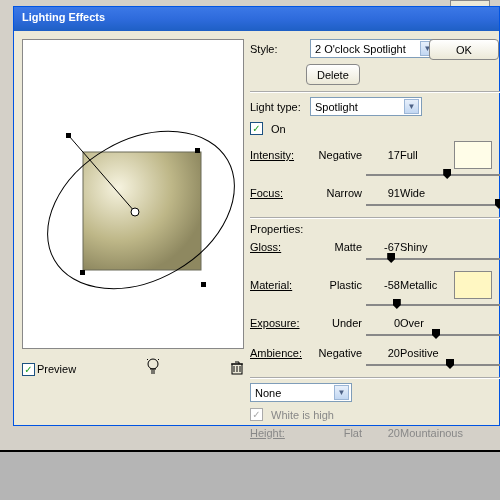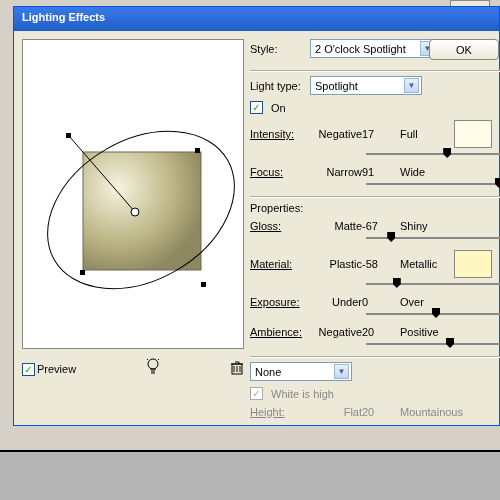--- a/index.html
+++ b/index.html
@@ -19,21 +19,21 @@
 .lbl { width: 56px; }
 .select { border: 1px solid #7f9db9; background: #fff; height: 19px; display: flex; align-items: center; padding: 0 2px 0 4px; }
 .select .arrow { width: 15px; height: 15px; background: linear-gradient(#e8f0fb,#c2d7f2); border: 1px solid #9cb6d6; display: flex; align-items: center; justify-content: center; font-size: 8px; color: #4d6185; margin-left: auto; }
 .btn { border: 1px solid #888; background: linear-gradient(#fff,#ece9d8); height: 21px; padding: 0 10px; border-radius: 4px; display: flex; align-items: center; justify-content: center; }
 .btn.wide { width: 70px; }
 .hr { border-top: 1px solid #aaa; border-bottom: 1px solid #fff; margin: 4px 0; }
 .checkbox-sm { width: 13px; height: 13px; border: 1px solid #1c5180; background: #fff; display: inline-flex; align-items: center; justify-content: center; color: #21a121; font-size: 10px; margin-right: 4px; }
 .slider-row { display: flex; align-items: center; margin-bottom: 8px; }
 .slider-row .slbl { width: 60px; text-decoration: underline; }
 .slider-row .left-lbl { width: 52px; text-align: right; }
-.slider-row .val { width: 38px; text-align: left; }
+.slider-row .val { width: 38px; text-align: right; }
 .slider-row .right-lbl { width: 50px; }
 .slider-track { position: relative; width: 140px; height: 8px; margin: 0 4px; }
 .slider-track .line { position: absolute; top: 3px; left: 0; right: 0; height: 2px; background: #888; }
 .slider-track .thumb { position: absolute; top: -2px; width: 8px; height: 10px; background: #000; transform: translateX(-50%); clip-path: polygon(0 0, 100% 0, 100% 60%, 50% 100%, 0 60%); }
 .swatch { width: 38px; height: 28px; border: 1px solid #888; background: #fff7d0; margin-left: 4px; }
 .sidebtns { position: absolute; right: -0px; top: 32px; display: flex; flex-direction: column; gap: 6px; padding-right: 0; }
 .disabled { color: #888; }
 .behind { position: absolute; right: 10px; top: 0; width: 40px; height: 20px; border: 1px solid #888; background: #ece9d8; }
 .bottom-gray { position: absolute; left: 0; bottom: 0; width: 500px; height: 50px; background: #b5b5b5; border-top: 2px solid #000; }
 </style>
@@ -87,20 +87,21 @@
 
     <div class="right">
       <div class="row">
         <span class="lbl">Style:</span>
         <div class="select" style="width:128px">
           <span>2 O'clock Spotlight</span>
             <span class="arrow">▼</span>
         </div>
       </div>
       <div class="row" style="padding-left:56px;gap:24px">
+        <div class="btn">Delete</div>
       </div>
       <div class="hr"></div>
       <div class="row">
         <span class="lbl">Light type:</span>
         <div class="select" style="width:112px">
           <span>Spotlight</span>
             <span class="arrow">▼</span>
         </div>
       </div>
       <div class="row">

